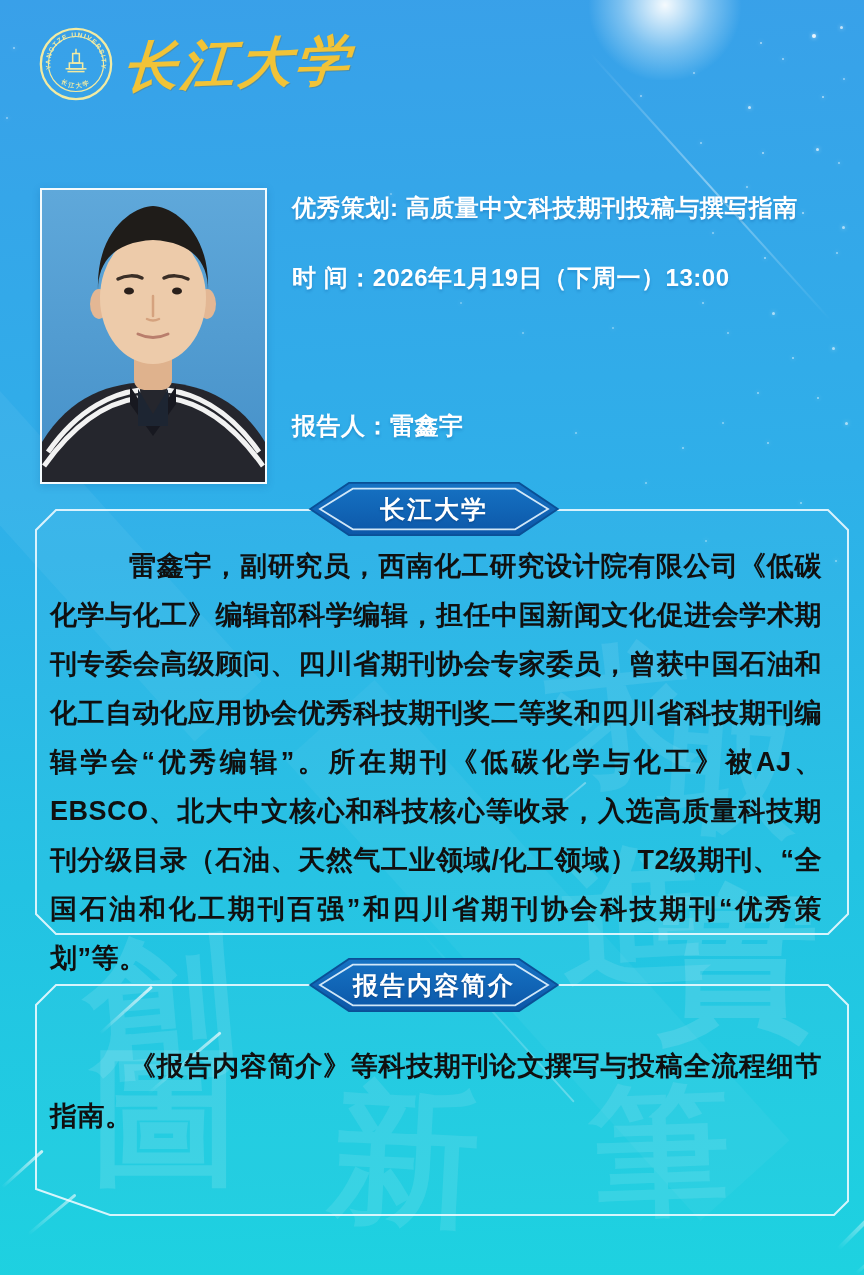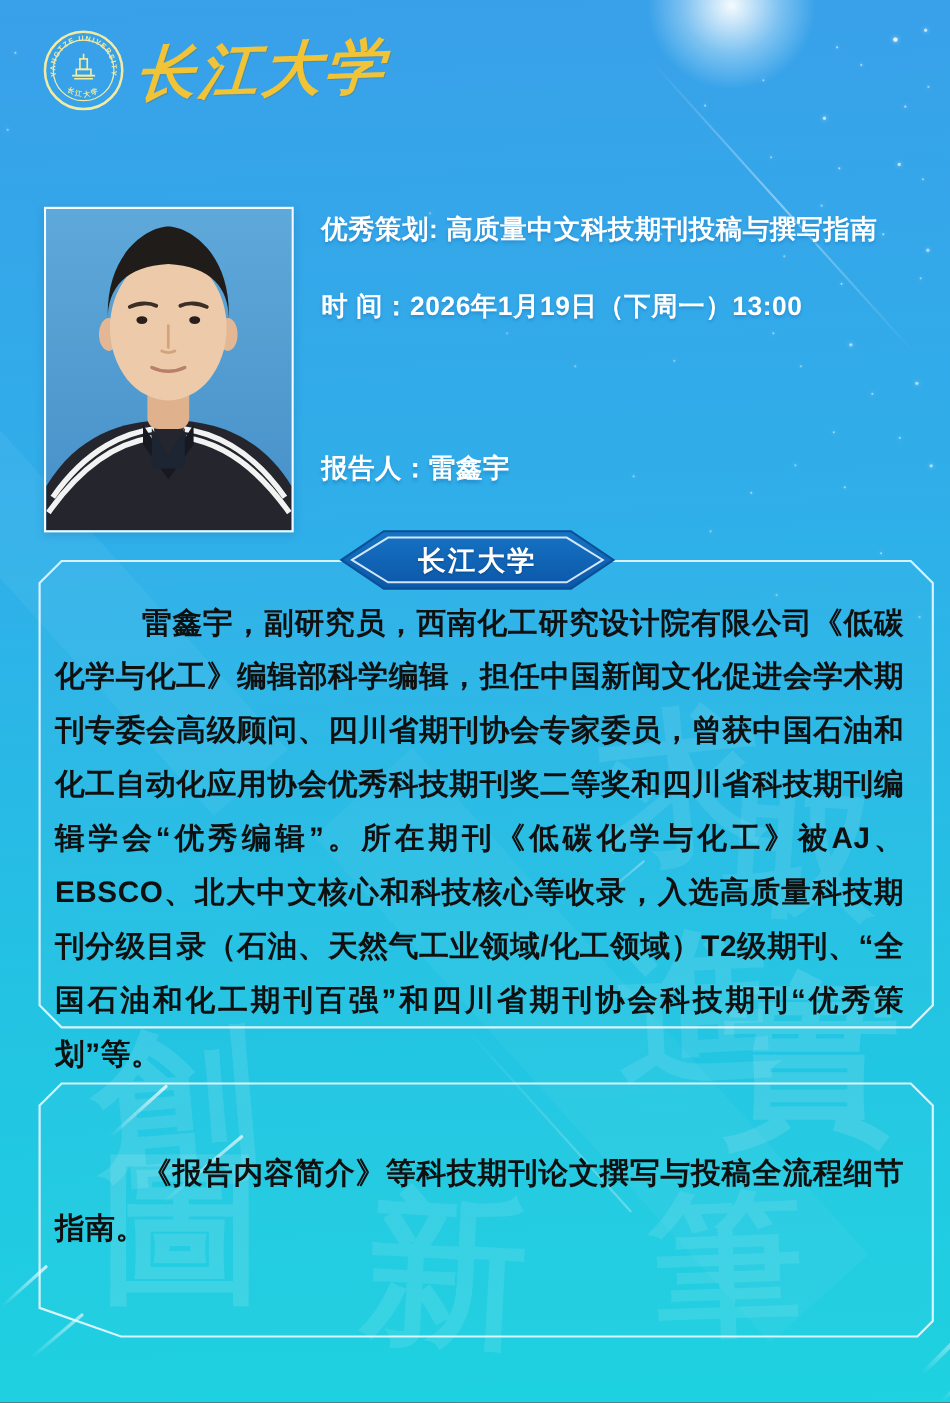--- a/index.html
+++ b/index.html
@@ -203,14 +203,21 @@
       <polygon points="12,30 46,9 214,9 248,30 214,51 46,51" fill="none" stroke="rgba(230,245,255,0.9)" stroke-width="1.8"></polygon>
     </svg>
     <span class="badge-label">长江大学</span>
   </div>
 
   <svg class="box-outline" style="top:983px;" width="816" height="236" viewBox="0 0 816 236">
     <polygon points="22,2 794,2 814,22 814,218 800,232 76,232 2,206 2,22" fill="rgba(255,255,255,0.02)" stroke="rgba(240,250,255,0.88)" stroke-width="2"></polygon>
   </svg>
   <div id="content-body" class="section-body">《报告内容简介》等科技期刊论文撰写与投稿全流程细节指南。</div>
 
+  <div id="badge-1" class="badge">
+    <svg width="252" height="58" viewBox="0 0 260 60">
+      <polygon points="2,30 42,3 218,3 258,30 218,57 42,57" fill="url(#bfill)" stroke="#0a5096" stroke-width="2"></polygon>
+      <polygon points="12,30 46,9 214,9 248,30 214,51 46,51" fill="none" stroke="rgba(230,245,255,0.9)" stroke-width="1.8"></polygon>
+    </svg>
+    <span class="badge-label">报告内容简介</span>
+  </div>
 
 </div>
 
 </body></html>

